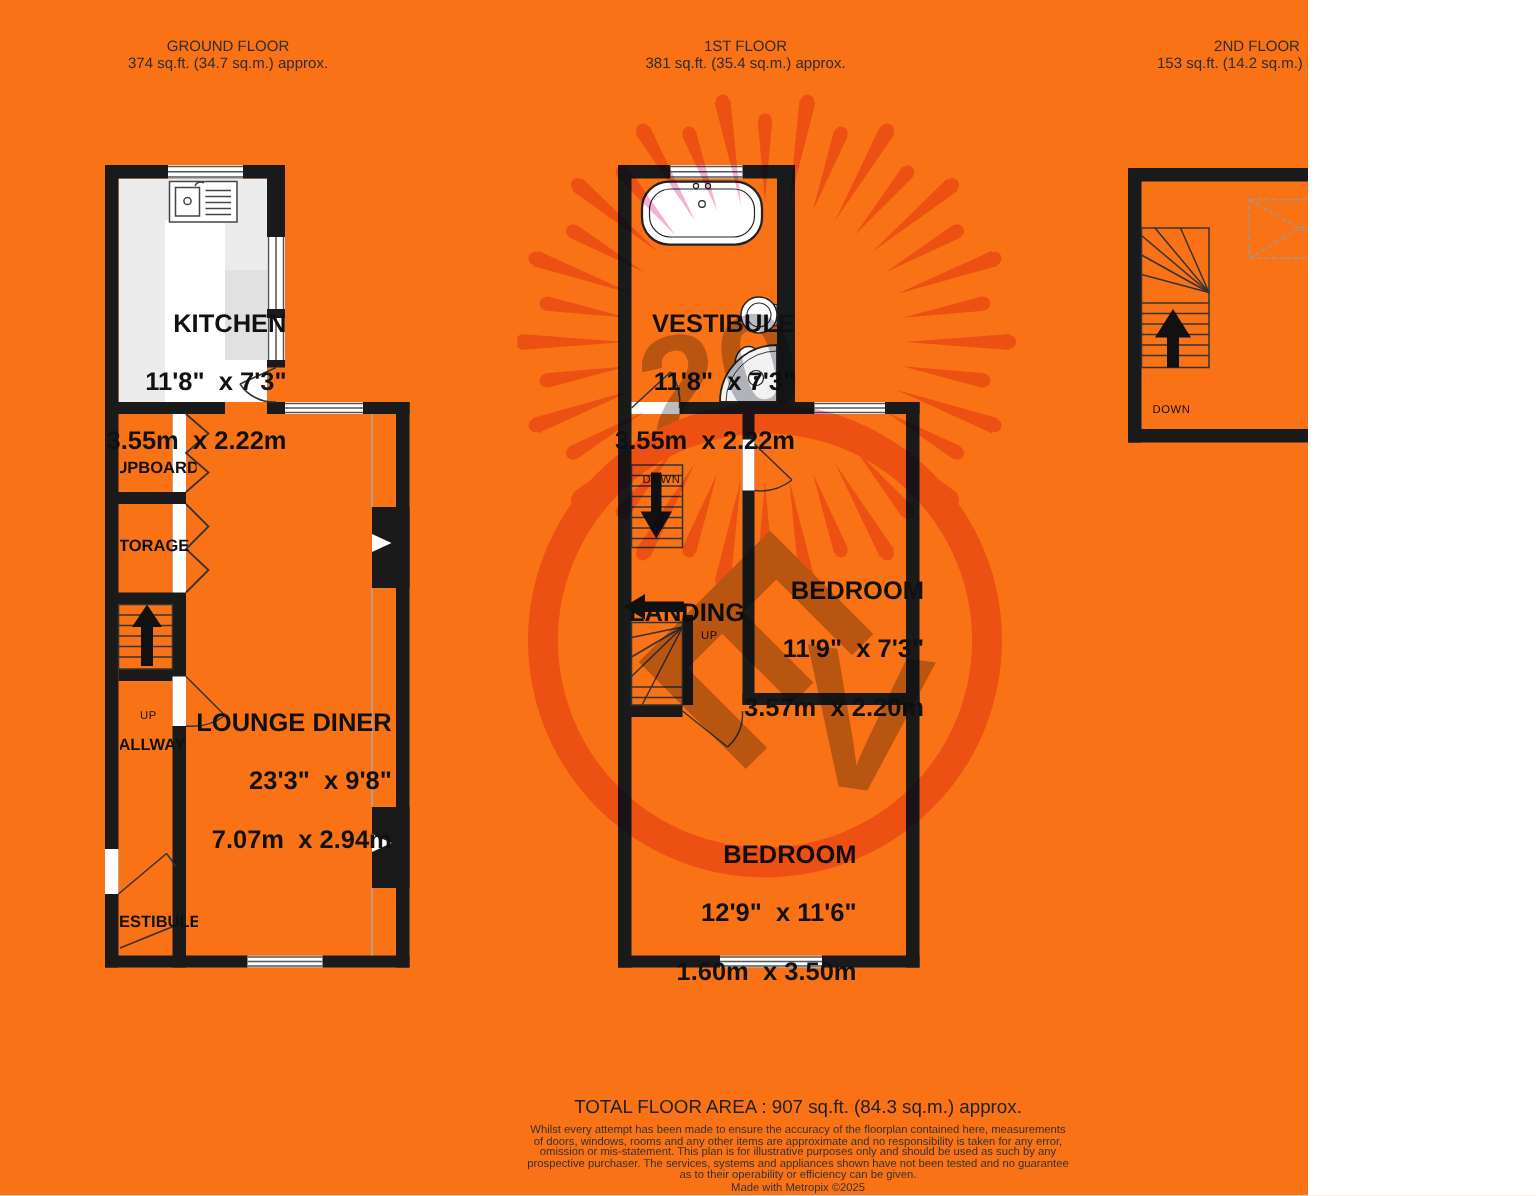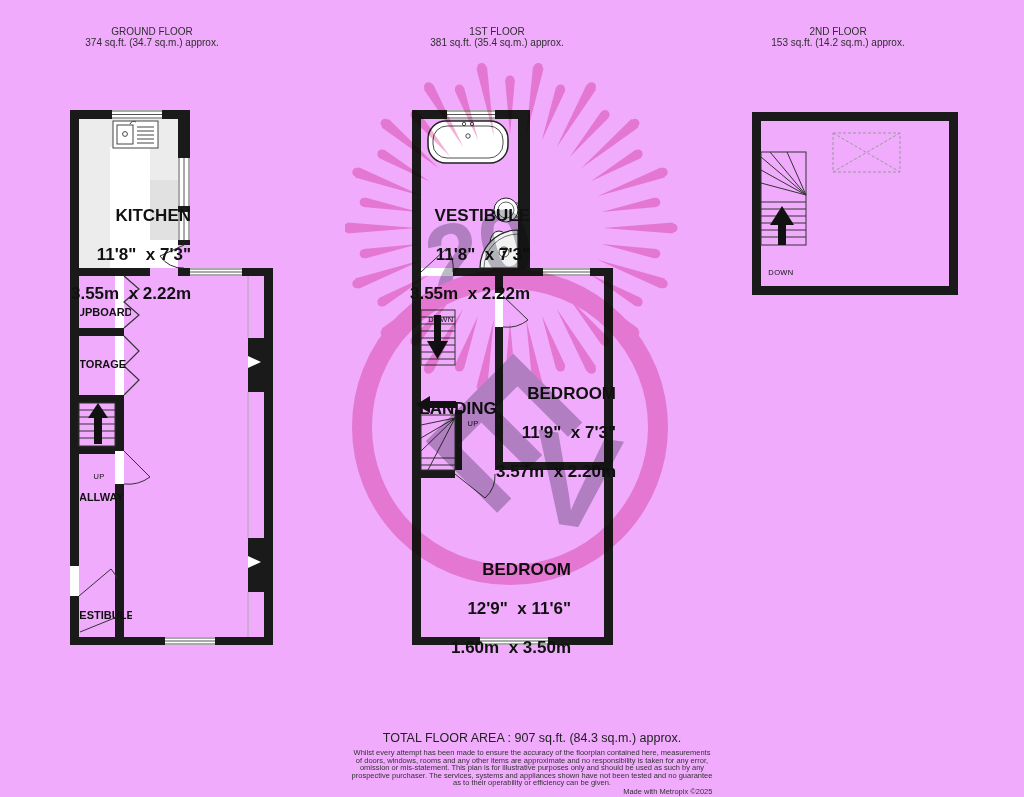--- a/index.html
+++ b/index.html
@@ -1,17 +1,17 @@
 <!DOCTYPE html>
 <html><head>
 <meta charset="utf-8">
 <style>
   html,body { margin:0; padding:0; background:#ffffff; }
   .canvas {
-    position:relative; width:1024px; height:797px; background:#f0abfc;
+    position:relative; width:872px; height:797px; background:#f97316;
     font-family:"Liberation Sans", sans-serif; overflow:hidden;
   }
   .plan { position:absolute; }
   .floor-header {
     position:absolute; transform:translateX(-50%);
     text-align:center; color:#2e2e2e; font-size:10px; line-height:11px; white-space:nowrap;
   }
   .room-label {
     position:absolute; transform:translateX(-50%);
     text-align:right; color:#111; font-weight:bold; font-size:17px; line-height:13px;
@@ -22,21 +22,21 @@
     color:#111; font-weight:bold; font-size:11px; line-height:13px; white-space:nowrap;
   }
   .clip-label > span { display:inline-block; }
   .tiny-label {
     position:absolute; transform:translateX(-50%);
     color:#111; font-size:7.5px; letter-spacing:0.4px; z-index:2; white-space:nowrap;margin-top:16px;
   }
   .footer { position:absolute; left:532px; transform:translateX(-50%); text-align:center; white-space:nowrap; }
   .footer-total { top:731px; font-size:12.5px; color:#222; }
   .footer-disclaimer { top:749px; font-size:7.5px; line-height:7.6px; color:#333; }
-  .footer-credit { margin-top:1px;text-align:right; }
+  .footer-credit { margin-top:1px; }
   .watermark { position:absolute; left:345px; top:50px; mix-blend-mode:multiply; pointer-events:none; z-index:3; opacity:.95; }
 </style>
 </head>
 <body>
 
 <div class="canvas">
 
   <div class="floor-header" style="left:152px; top:26px;">
     <div>GROUND FLOOR</div>
     <div>374 sq.ft. (34.7 sq.m.) approx.</div>
@@ -300,20 +300,25 @@
       <rect x="88" y="28" width="67" height="39"></rect>
       <line x1="88" y1="28" x2="155" y2="67"></line>
       <line x1="155" y1="28" x2="88" y2="67"></line>
     </g>
   </svg>
 
   <div class="room-label" style="left:131px; top:183px;">
     <div>KITCHEN</div>
     <div>11'8"  x 7'3"</div>
     <div>3.55m  x 2.22m</div>
+  </div>
+  <div class="room-label" style="left:196px; top:449px;">
+    <div>LOUNGE DINER</div>
+    <div>23'3"  x 9'8"</div>
+    <div>7.07m  x 2.94m</div>
   </div>
   <div class="clip-label" style="left:80px; top:306px; width:51px;">
     <span style="margin-left:-11px">CUPBOARD</span>
   </div>
   <div class="clip-label" style="left:80px; top:358px; width:46px;">
     <span style="margin-left:-8px">STORAGE</span>
   </div>
   <div class="clip-label" style="left:80px; top:491px; width:46px;">
     <span style="margin-left:-9px">HALLWAY</span>
   </div>

